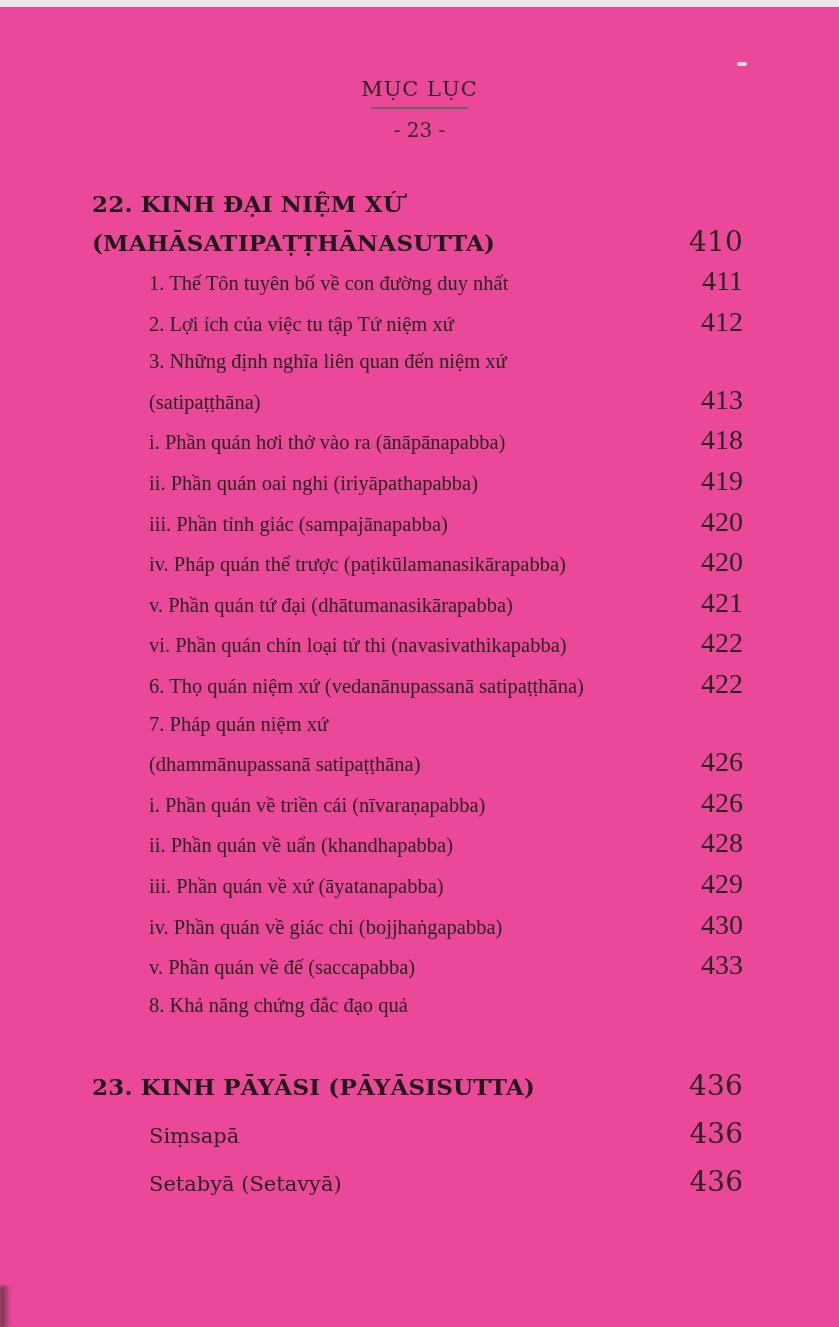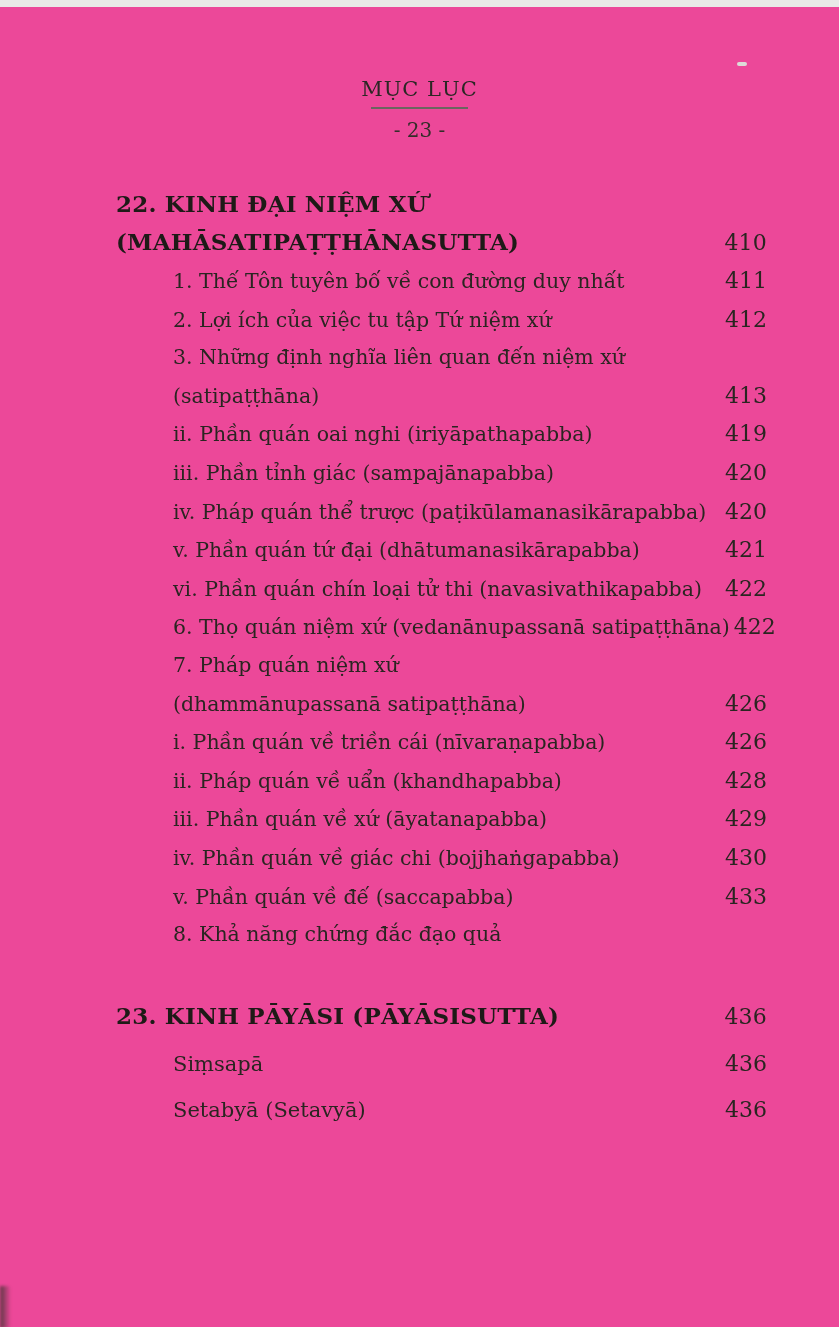--- a/index.html
+++ b/index.html
@@ -13,28 +13,28 @@
     overflow:hidden;
   }
 
   
   .header { position:absolute; top:70px; left:0; width:100%; text-align:center; color:#2b2724; }
   .header-title { font-size:21px; letter-spacing:1px; display:inline-block; }
   .header-rule { width:97px; height:2px; background:#6b655f; margin:6px auto 9px auto; }
   .header-page { font-size:20px; color:#332e2a; }
 
   
-  .toc { position:absolute; left:116px; top:178px; width:651px; }
+  .toc { position:absolute; left:92px; top:178px; width:651px; }
   .row { display:flex; justify-content:space-between; align-items:baseline; }
   .row .label { white-space:nowrap; }
-  .row .num { margin-left:4px; font-size:22px; font-weight:normal; color:#2a2521;text-align:center; }
+  .row .num { margin-left:4px; font-size:28px; font-weight:normal; color:#2a2521;text-align:center; }
 
   .row.heading { font-weight:bold; font-size:23px; line-height:38px; color:#1e1a17; letter-spacing:0.2px; }
   .row.heading2 { font-weight:bold; font-size:23px; line-height:48px; margin-top:38px; color:#1e1a17; letter-spacing:0.2px; }
-  .row.sub { font-size:20.5px; line-height:37.6px; padding-left:57px; color:#2a2521; }
+  .row.sub { font-size:20.5px; line-height:37.6px; padding-left:57px; color:#2a2521;font-family:Liberation Serif, serif; }
   .row.loose { font-size:21px; line-height:45px; padding-left:57px; color:#2a2521; }
 
   
   .corner-smudge {
     position:absolute; left:0; bottom:6px; width:11px; height:42px;
     background:linear-gradient(to right, rgba(58,52,46,0.8), rgba(58,52,46,0));
     filter:blur(1.5px);
     border-radius:0 4px 4px 0;
   }
   .bottom-edge {
@@ -79,20 +79,24 @@
   </div>
       <div class="row sub">
     <span class="label">3. Những định nghĩa liên quan đến niệm xứ</span>
     <span class="num"></span>
   </div>
       <div class="row sub">
     <span class="label">(satipaṭṭhāna)</span>
     <span class="num">413</span>
   </div>
       <div class="row sub">
+    <span class="label">i. Phần quán hơi thở vào ra (ānāpānapabba)</span>
+    <span class="num">418</span>
+  </div>
+      <div class="row sub">
     <span class="label">ii. Phần quán oai nghi (iriyāpathapabba)</span>
     <span class="num">419</span>
   </div>
       <div class="row sub">
     <span class="label">iii. Phần tỉnh giác (sampajānapabba)</span>
     <span class="num">420</span>
   </div>
       <div class="row sub">
     <span class="label">iv. Pháp quán thể trược (paṭikūlamanasikārapabba)</span>
     <span class="num">420</span>
@@ -115,21 +119,21 @@
   </div>
       <div class="row sub">
     <span class="label">(dhammānupassanā satipaṭṭhāna)</span>
     <span class="num">426</span>
   </div>
       <div class="row sub">
     <span class="label">i. Phần quán về triền cái (nīvaraṇapabba)</span>
     <span class="num">426</span>
   </div>
       <div class="row sub">
-    <span class="label">ii. Pháp quán về uẩn (khandhapabba)</span>
+    <span class="label">ii. Phần quán về uẩn (khandhapabba)</span>
     <span class="num">428</span>
   </div>
       <div class="row sub">
     <span class="label">iii. Phần quán về xứ (āyatanapabba)</span>
     <span class="num">429</span>
   </div>
       <div class="row sub">
     <span class="label">iv. Phần quán về giác chi (bojjhaṅgapabba)</span>
     <span class="num">430</span>
   </div>

